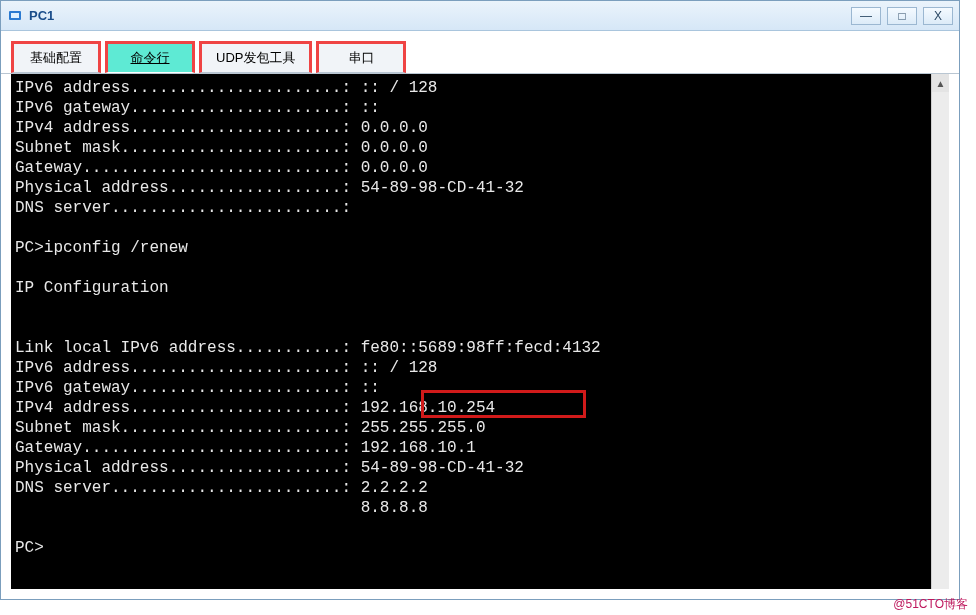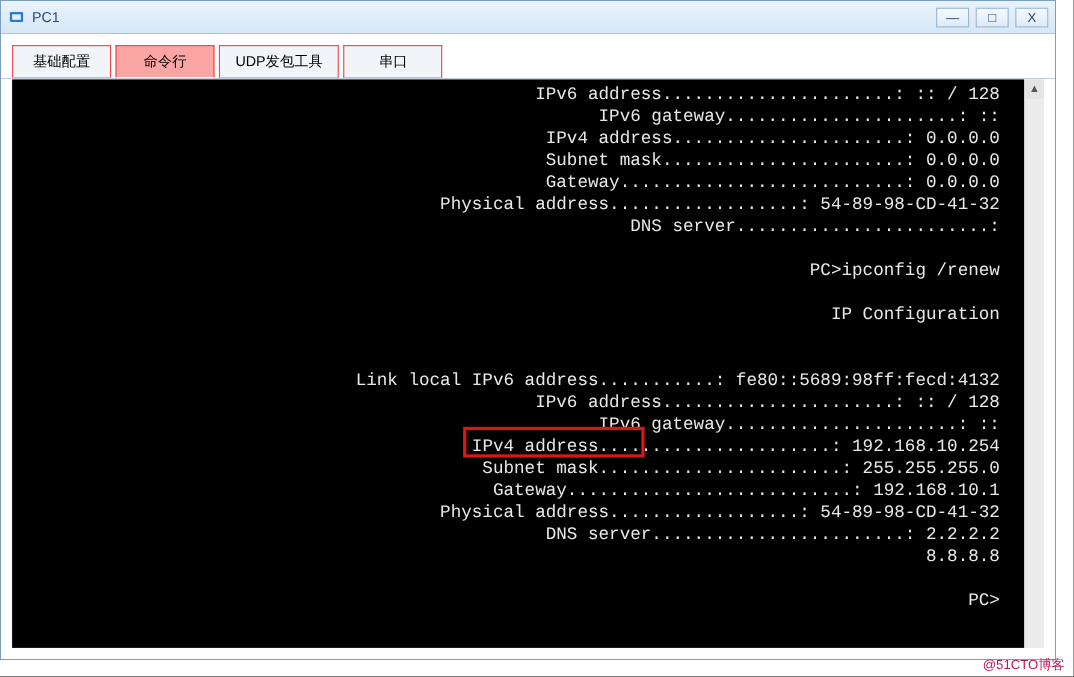--- a/index.html
+++ b/index.html
@@ -32,20 +32,21 @@
     width: 16px; height: 16px;
     margin-right: 6px;
     display: flex;
     align-items: center;
     justify-content: center;
   }
   .titlebar .title {
     color: #1a4d8a;
     font-size: 13px;
     flex: 1;
+    font-weight: bold;
   }
   .win-btns { display: flex; gap: 6px; }
   .win-btn {
     width: 30px; height: 18px;
     border: 1px solid #9bb7d1;
     background: linear-gradient(#f4faff,#dcebf8);
     display: flex; align-items: center; justify-content: center;
     font-size: 12px; color: #2d4a66;
     cursor: pointer;
   }
@@ -53,52 +54,52 @@
     display: flex;
     gap: 4px;
     padding: 10px 10px 0 10px;
     border-bottom: 1px solid #b9c6d2;
     background: #fff;
     align-items: flex-end;
   }
   .tab {
     min-width: 90px;
     padding: 5px 14px;
-    border: 1px solid #ef4444;
+    border: 3px solid #ef4444;
     border-bottom: 1px solid #b9c6d2;
     background: #f1f4f8;
     text-align: center;
     font-size: 13px;
     cursor: pointer;
     position: relative;
   }
   .tab.active{
-    background:#fca5a5;
+    background:#5eead4;
     border-bottom:1px solid #fff;
     z-index:2;
+    text-decoration:underline;
   }
   .term-wrap {
     flex: 1;
     background: #fff;
     padding: 0 10px 10px 10px;
     display: flex;
     overflow: hidden;
   }
   .terminal {
     flex: 1;
     background: #000;
     color: #e8e8e8;
     font-family: "Courier New", monospace;
     font-size: 16px;
     line-height: 20px;
-    padding: 4px 22px;
+    padding: 4px 4px;
     white-space: pre;
     overflow-y: auto;
     position: relative;
-    text-align: right;
   }
   .scrollbar {
     width: 18px;
     background: #ececec;
     border-left: 1px solid #cfcfcf;
     position: relative;
   }
   .scroll-arrow {
     position: absolute;
     left: 0; width: 100%;

